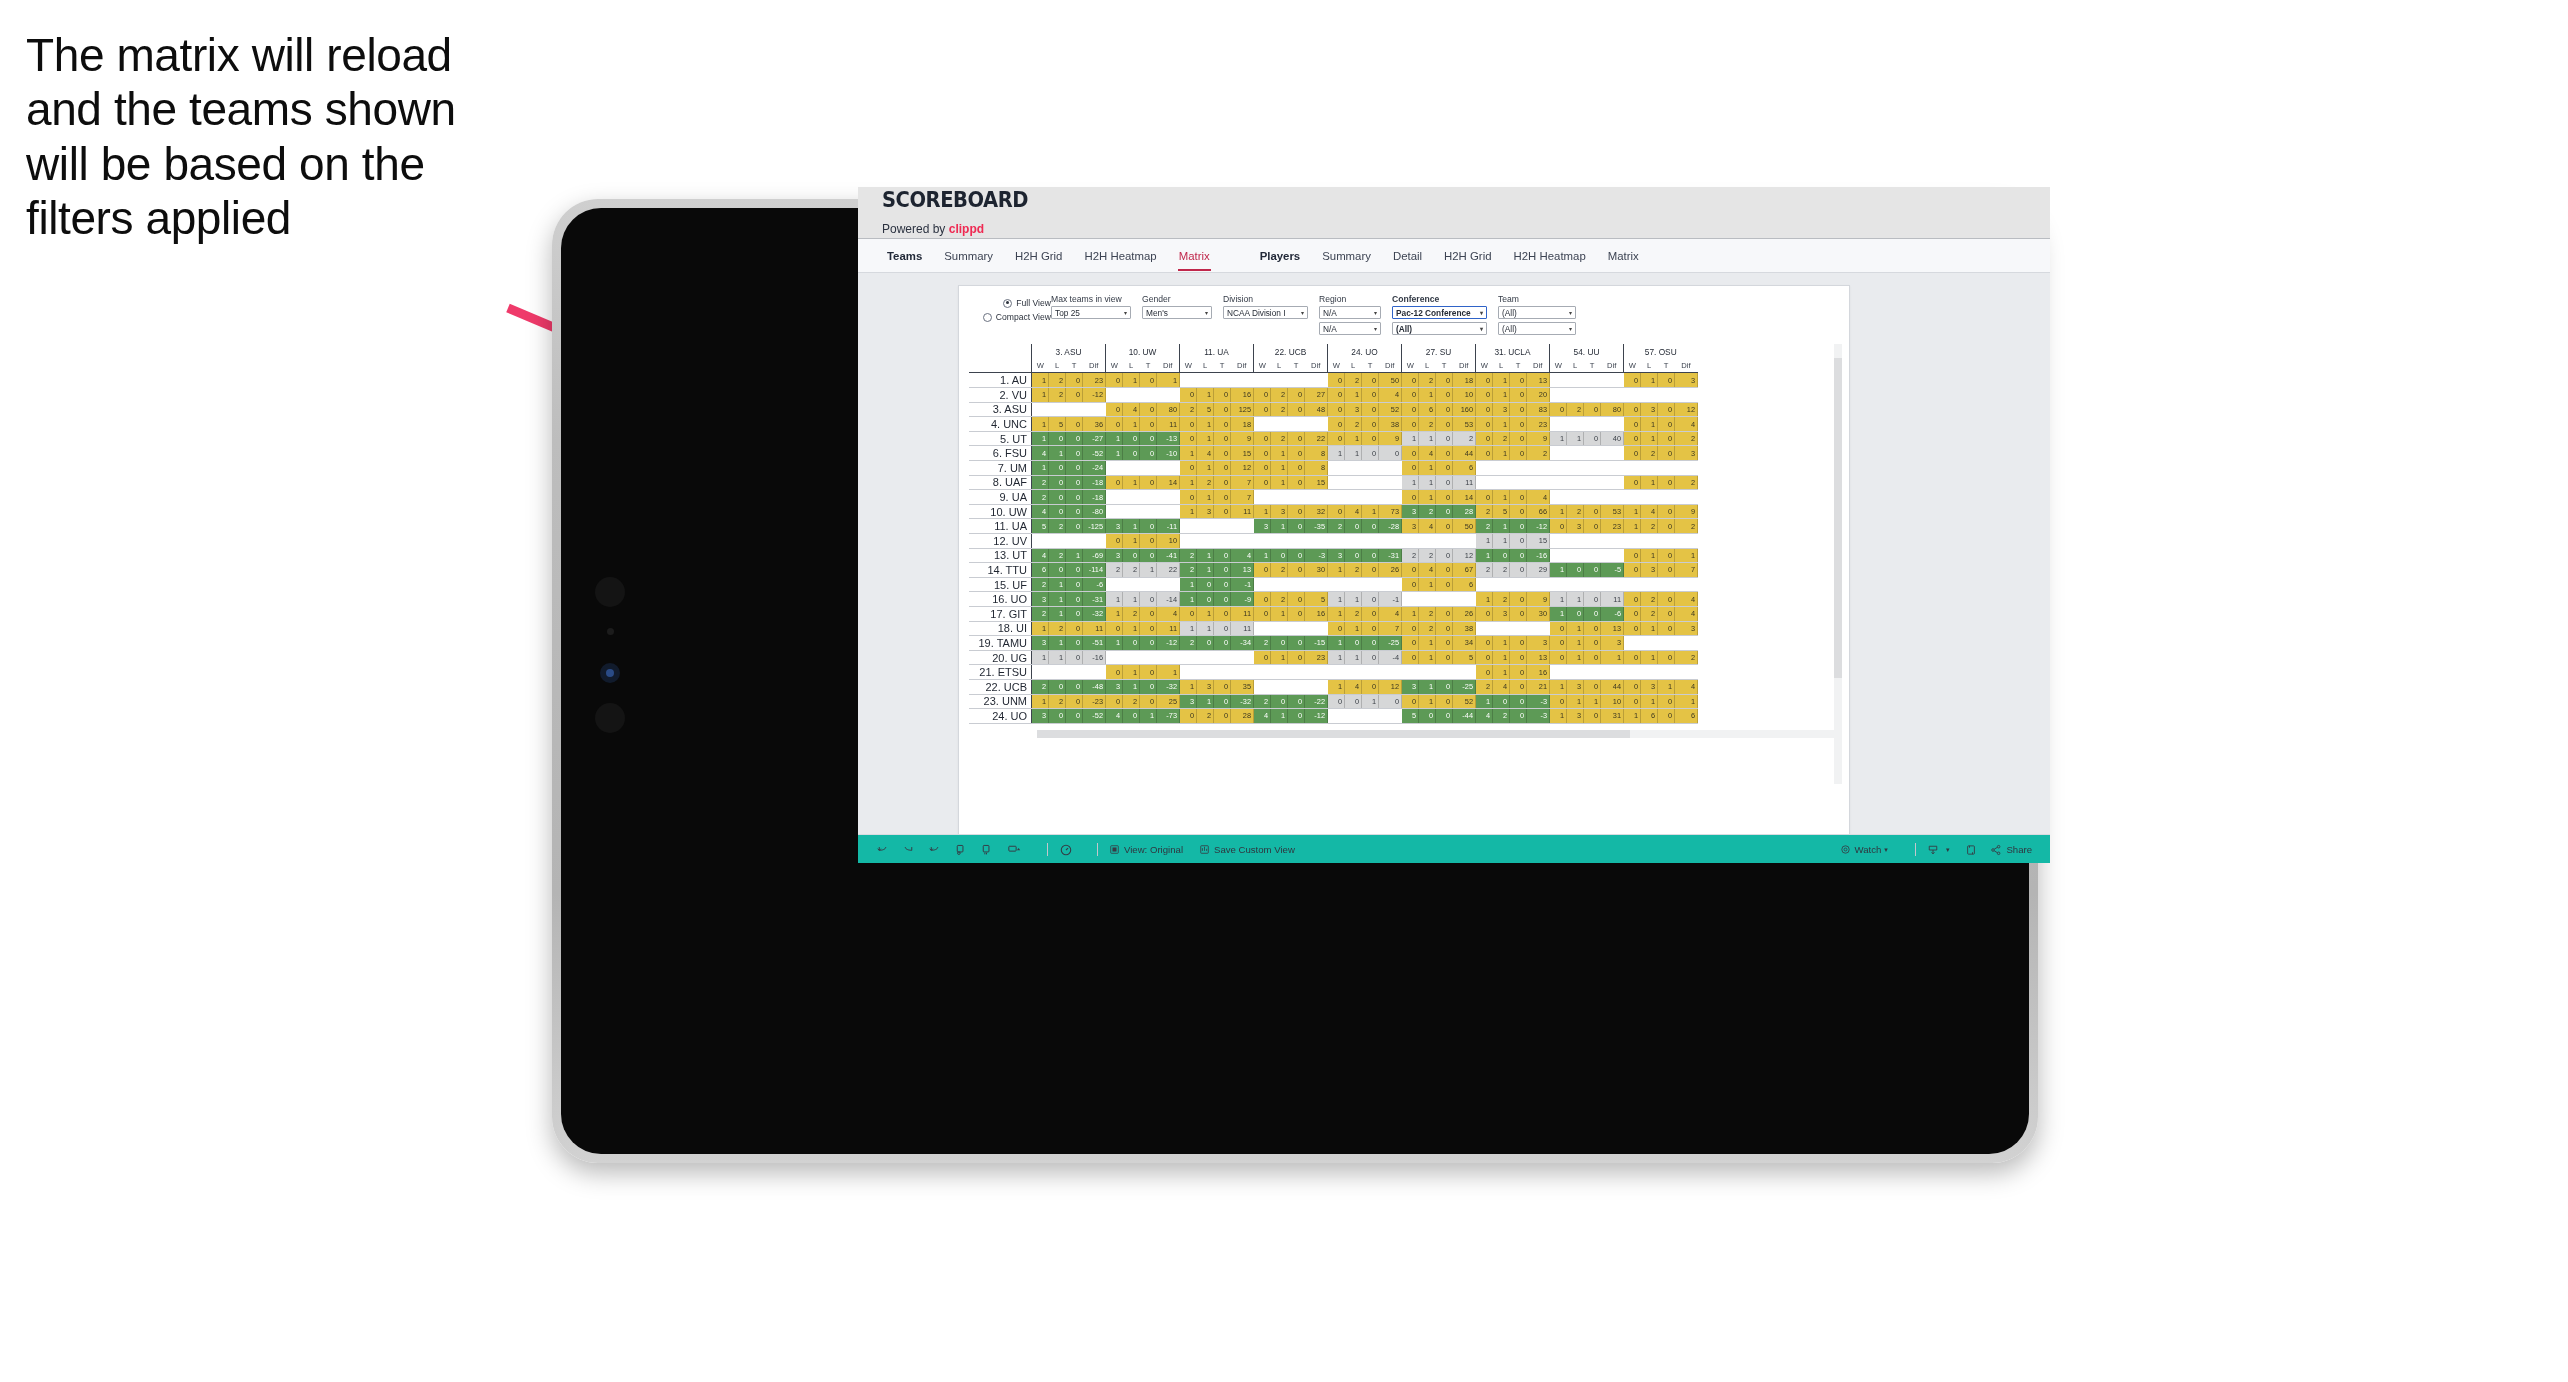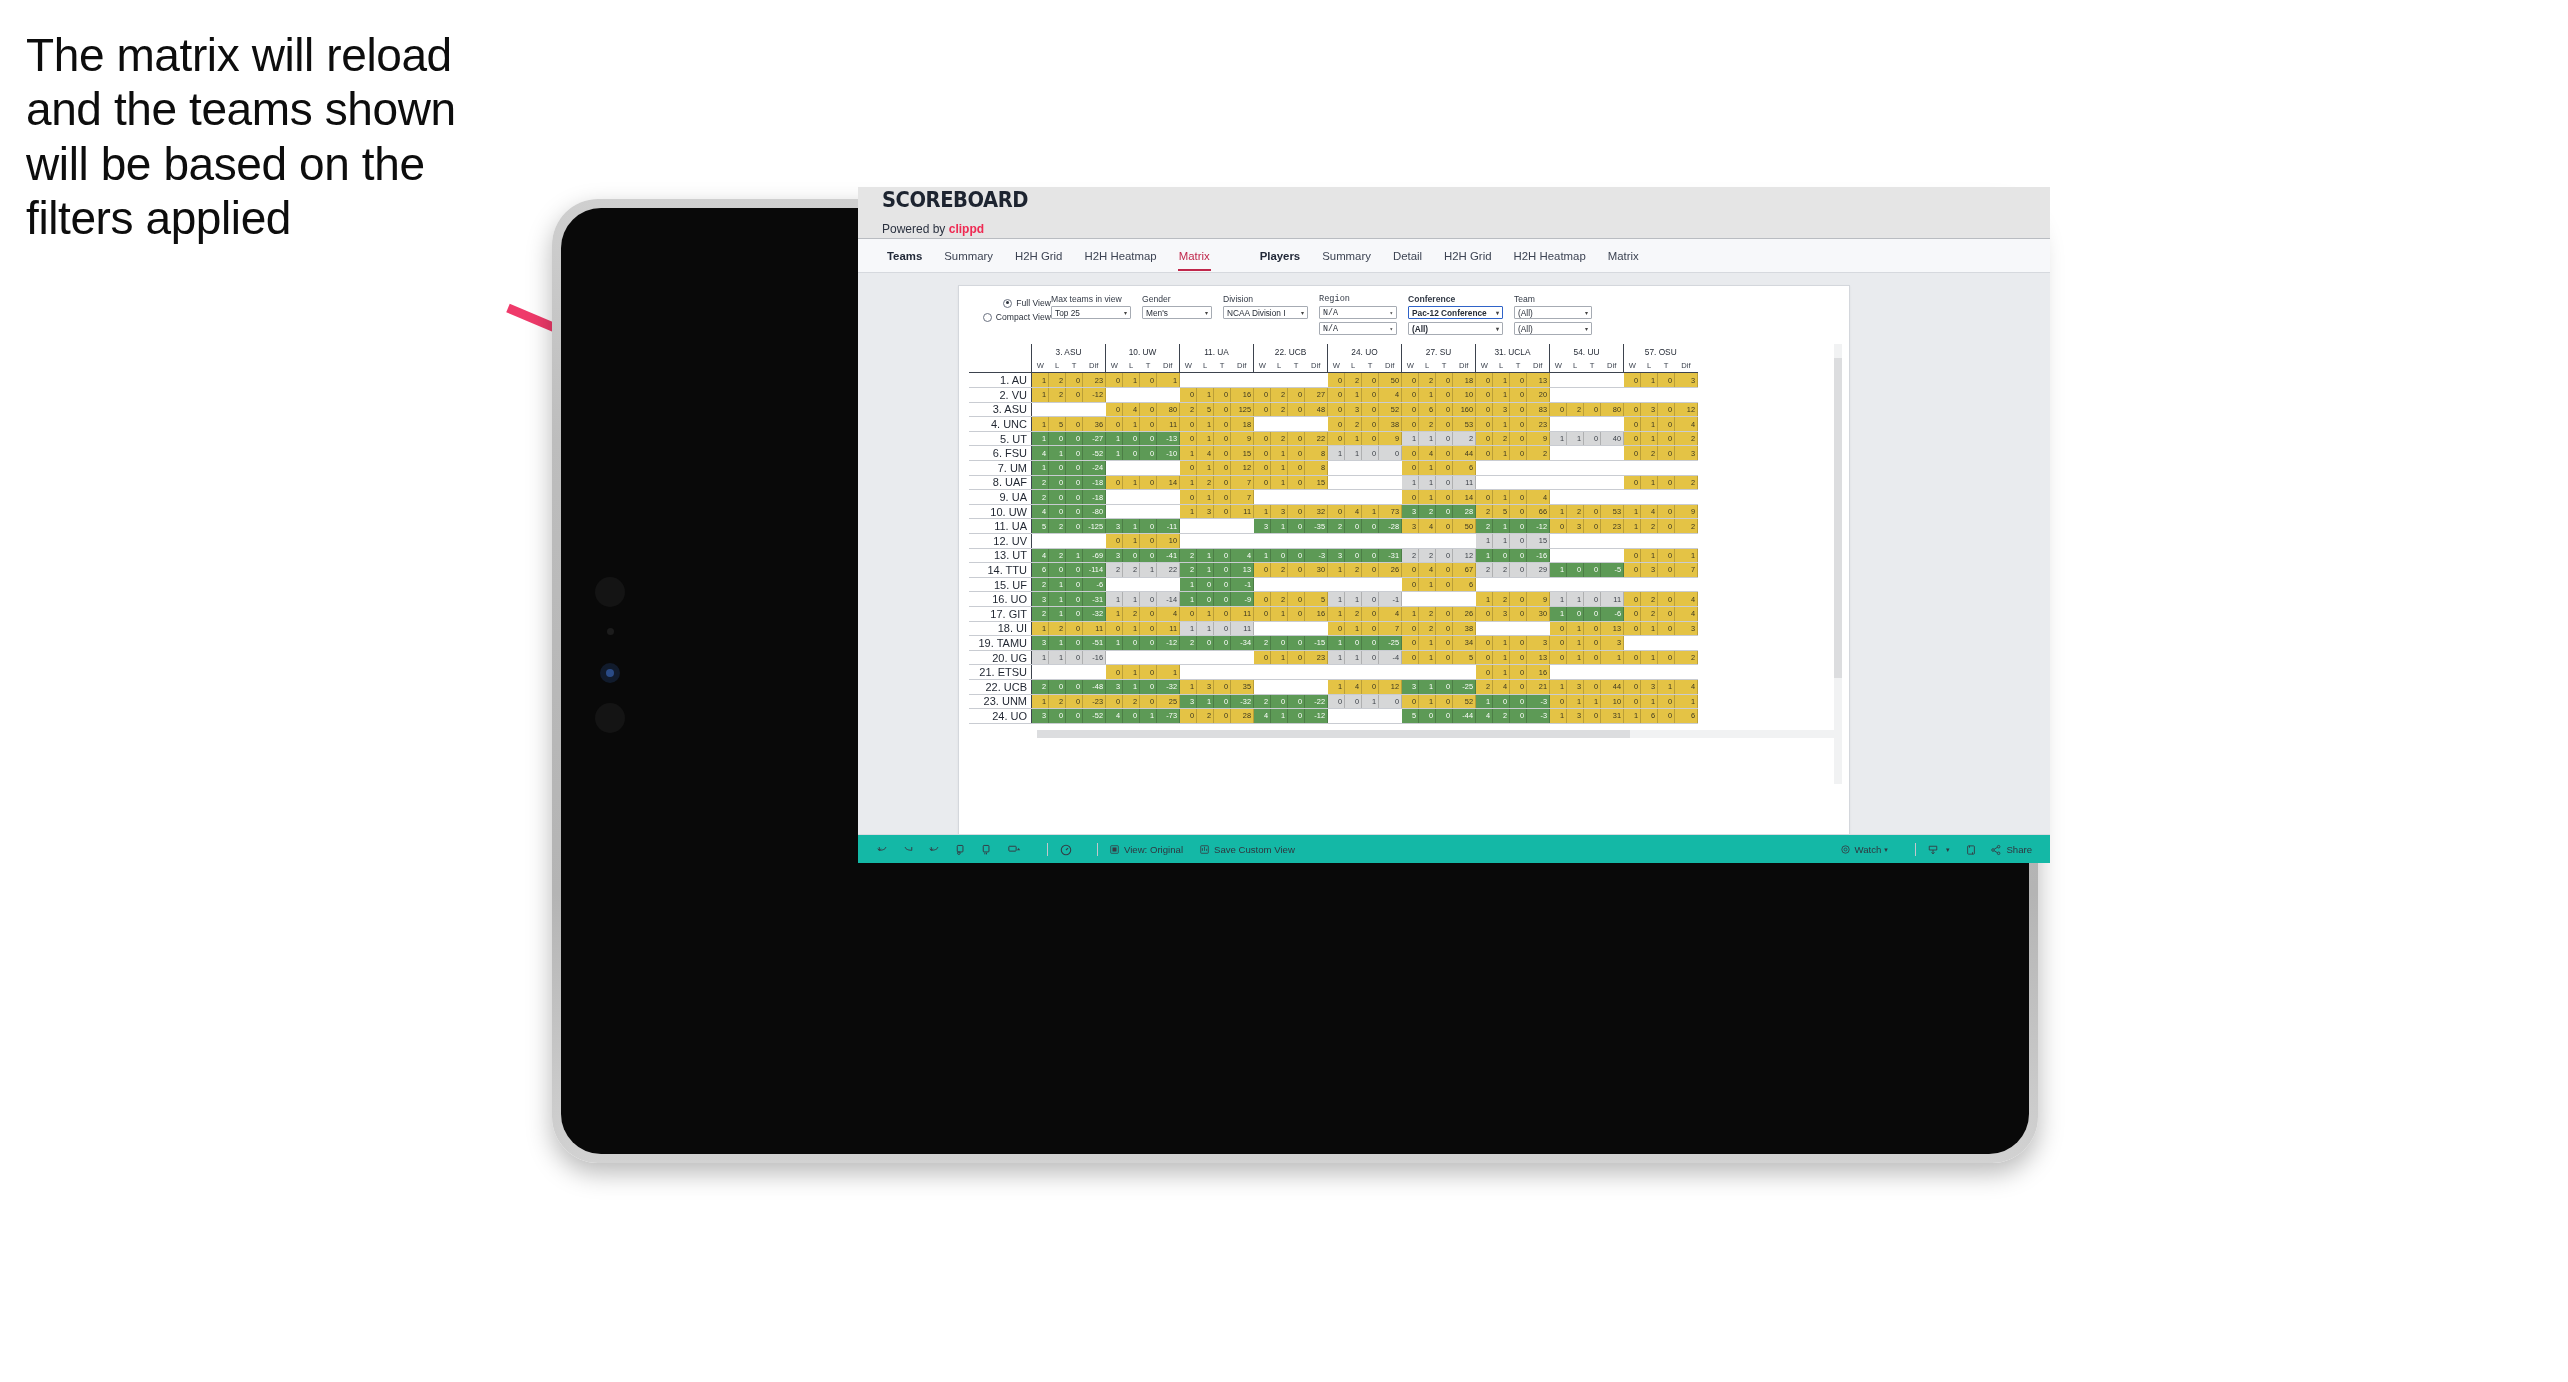--- a/index.html
+++ b/index.html
@@ -218,21 +218,21 @@
                   <span class="car">▾</span>
                 </div>
               </div>
               <div class="fgroup" style="width: 85px;">
                 <div class="flabel">Division</div>
                 <div class="fsel">
                   <span class="cap">NCAA Division I</span>
                   <span class="car">▾</span>
                 </div>
               </div>
-              <div class="fgroup" style="width: 78px; font-family: Liberation Mono, monospace;">
+              <div class="fgroup" style="width: 62px;">
                 <div class="flabel">Region</div>
                 <div class="fsel">
                   <span class="cap">N/A</span>
                   <span class="car">▾</span>
                 </div>
                 <div class="fsel">
                   <span class="cap">N/A</span>
                   <span class="car">▾</span>
                 </div>
               </div>

